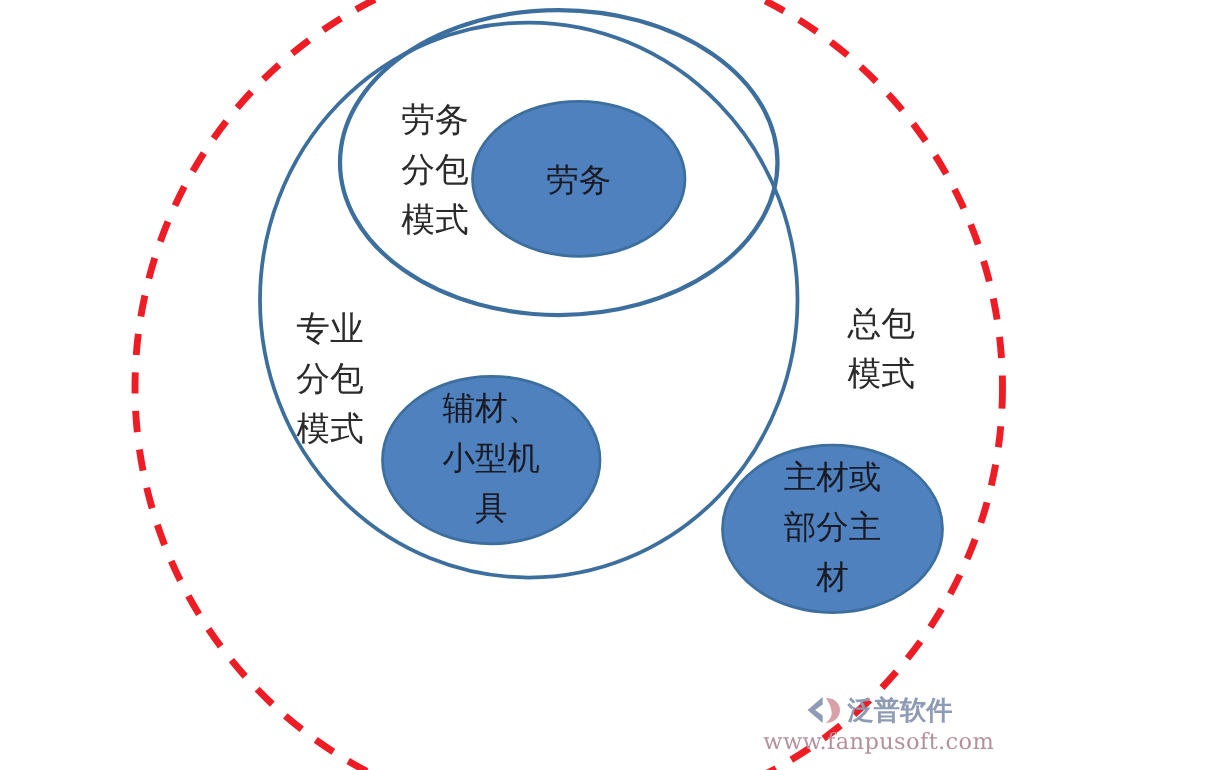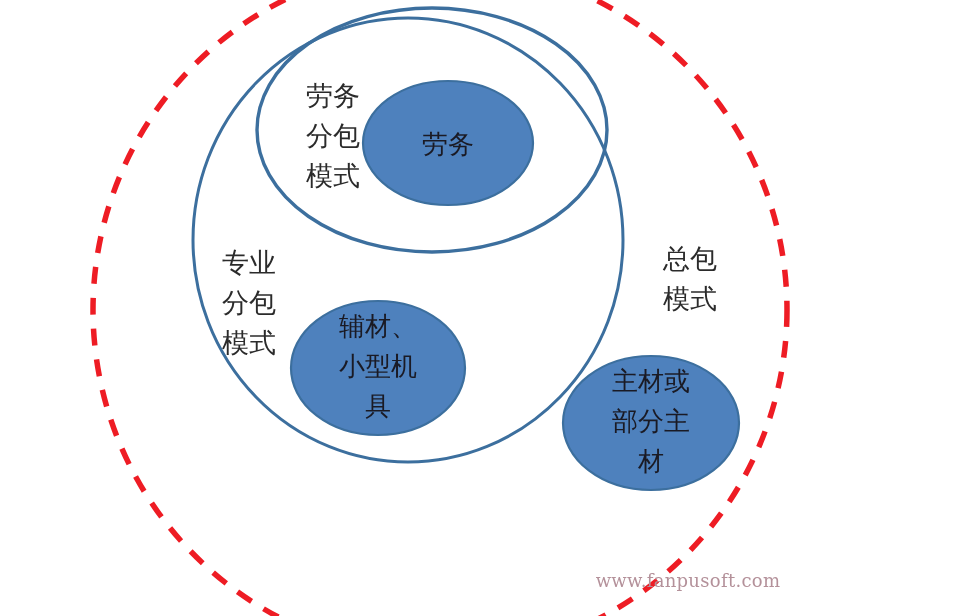--- a/index.html
+++ b/index.html
@@ -10,21 +10,21 @@
   }
   body {
     width: 966px;
     height: 616px;
     position: relative;
     overflow: hidden;
     font-family: "DejaVu Sans", "Liberation Sans", sans-serif;
   }
   #diagram-root {
     position: absolute;
-    left: 0;
+    left: 15px;
     top: 0;
     width: 764px;
     height: 616px;
     background: #ffffff;
   }
   svg#venn-svg {
     display: block;
     width: 966px;
     height: 616px;
   }
@@ -132,16 +132,23 @@
 
     <g>
       <text class="ellipse-label" x="651" y="390" text-anchor="middle">主材或</text>
       <text class="ellipse-label" x="651" y="430" text-anchor="middle">部分主</text>
       <text class="ellipse-label" x="651" y="470" text-anchor="middle">材</text>
     </g>
 
   </svg>
 
   <div id="watermark">
+    <div class="wm-top">
+      <svg class="wm-mark" viewBox="0 0 34 30" xmlns="http://www.w3.org/2000/svg">
+        <path d="M2 15 L16 3 L16 10 L9 15 L16 20 L16 27 Z" fill="#8e9bb5"></path>
+        <path d="M19 4 C28 4 32 10 32 15 C32 22 26 27 19 27 C24 23 25 19 24 15 C23 10 21 7 19 4 Z" fill="#d9a0a8"></path>
+      </svg>
+      <span class="wm-brand">泛普软件</span>
+    </div>
     <div class="wm-url">www.fanpusoft.com</div>
   </div>
 
 </div>
 
 </body></html>

